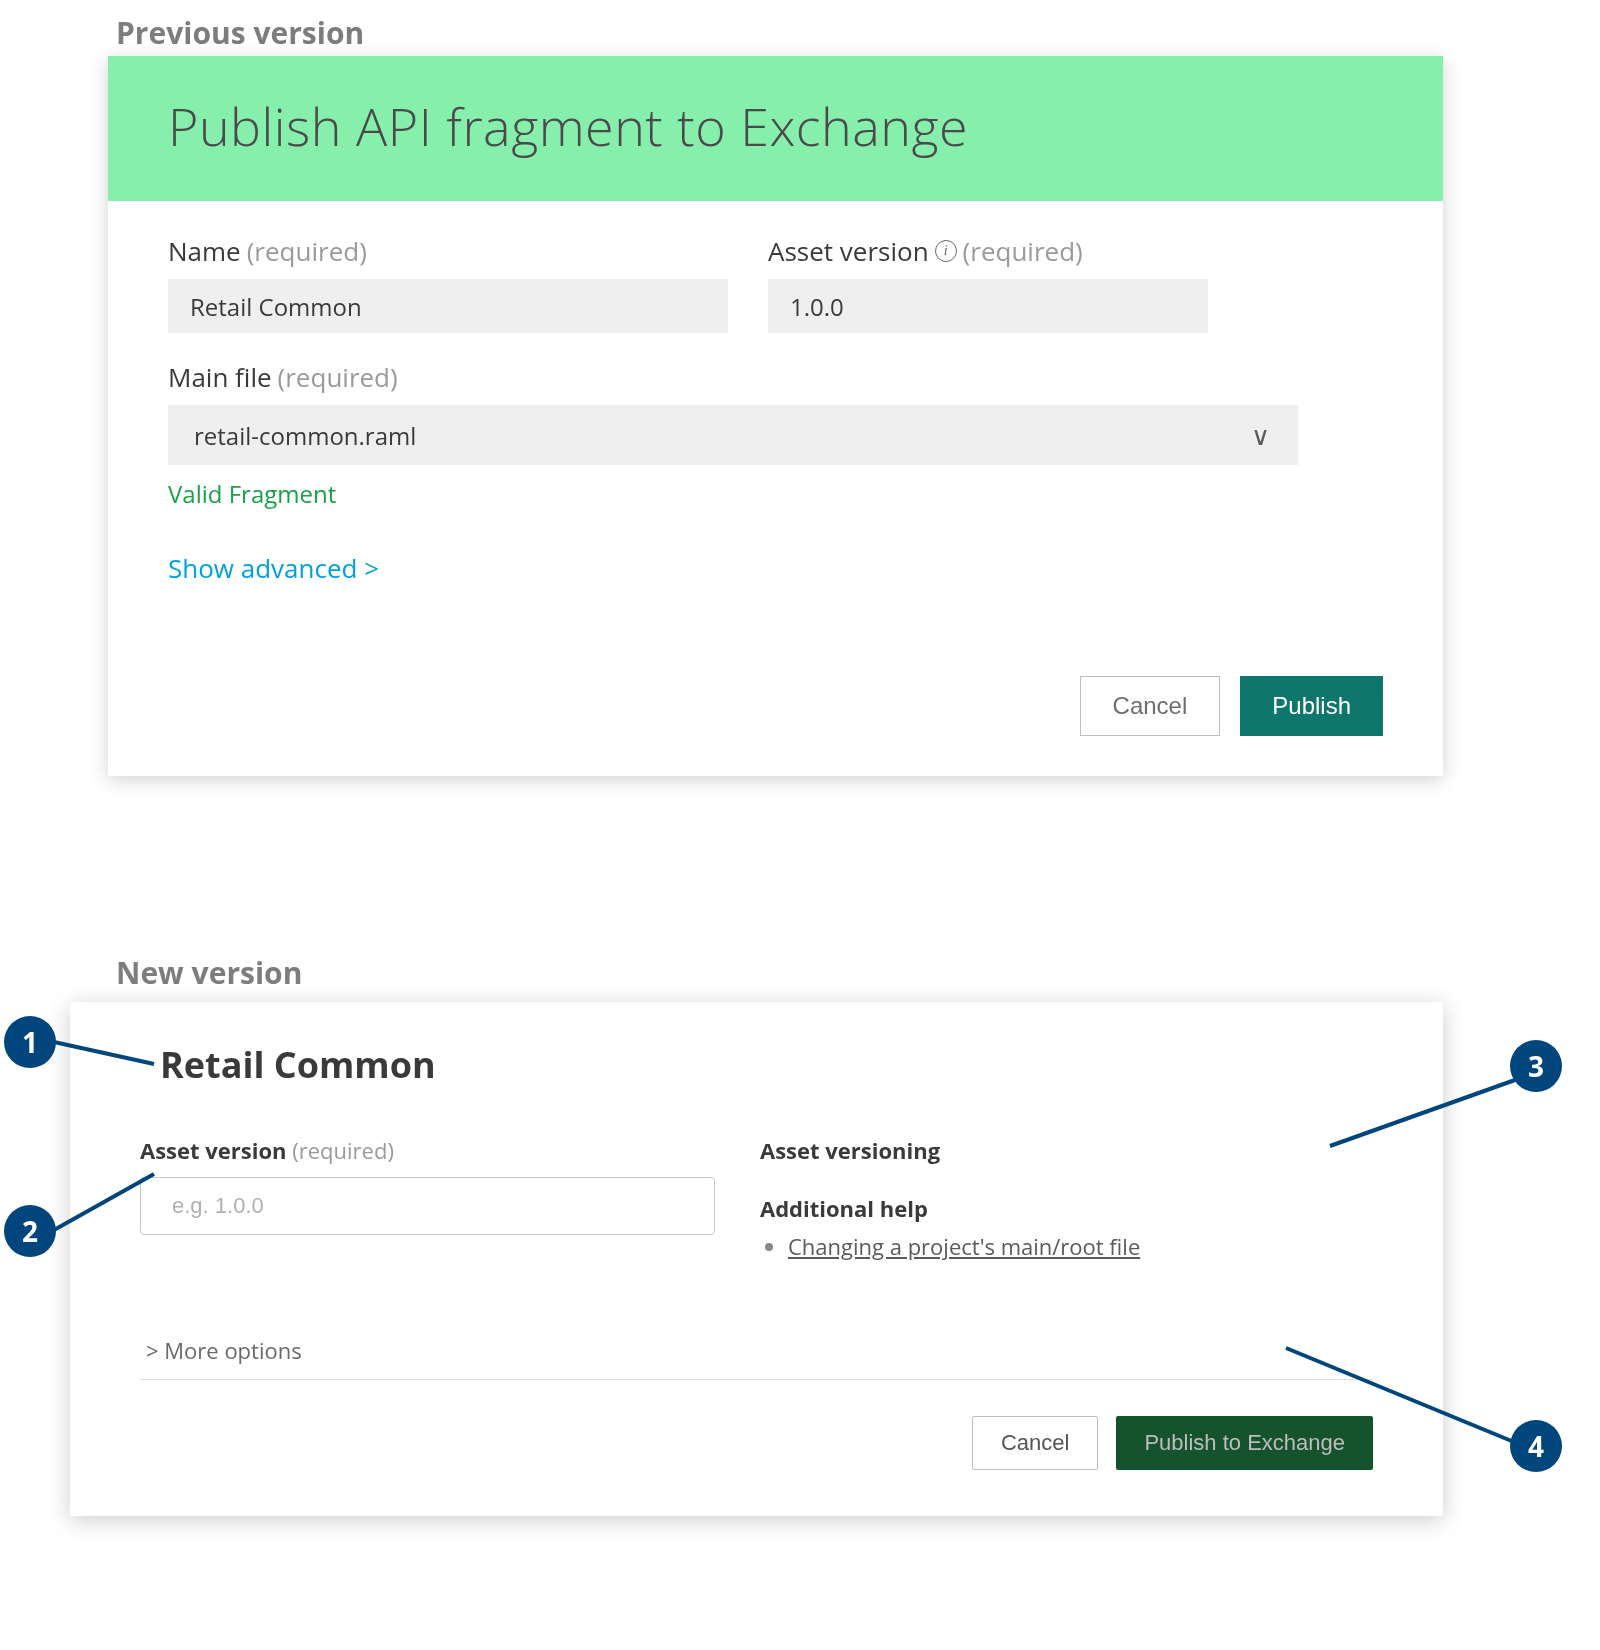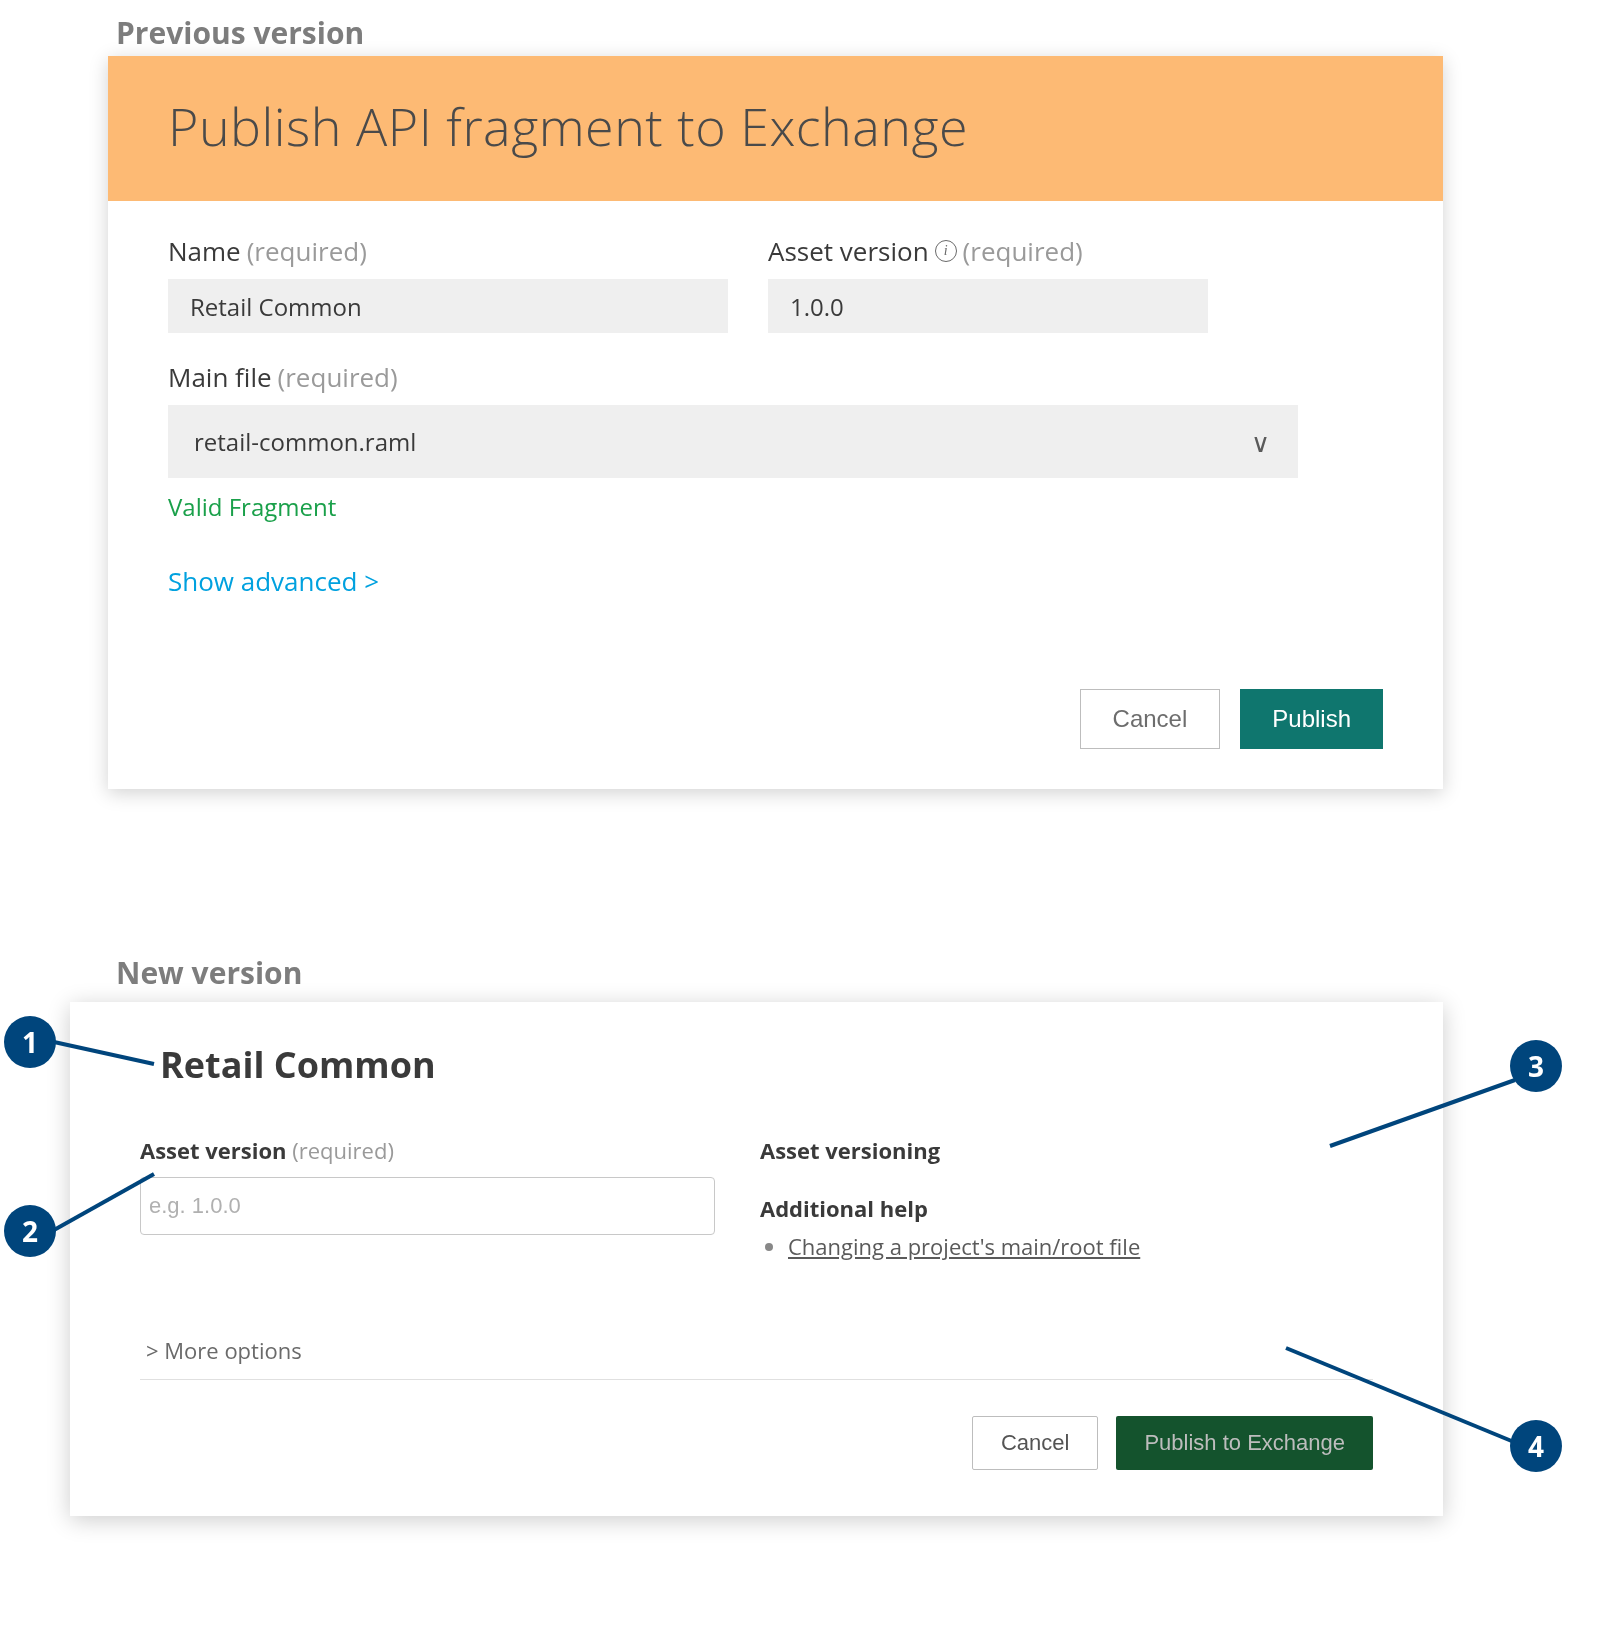--- a/index.html
+++ b/index.html
@@ -26,21 +26,21 @@
   }
   .prev-card {
     position: absolute;
     left: 108px;
     top: 56px;
     width: 1335px;
     background: #ffffff;
     box-shadow: 0 4px 18px rgba(0,0,0,0.18);
   }
   .prev-header {
-    background: #fdba74;
+    background: #86efac;
     padding: 34px 60px 40px;
   }
   .prev-title {
     font-size: 52px;
     font-weight: 300;
     color: #4a4a4a;
     letter-spacing: 0.5px;
   }
   .prev-body {
     padding: 32px 60px 40px;
@@ -82,21 +82,21 @@
     height: 54px;
     display: flex;
     align-items: center;
     padding: 0 22px;
     font-size: 24px;
     color: #3a3a3a;
   }
   .mainfile-block { margin-top: 26px; }
   .dropdown-box {
     background: #efefef;
-    height: 73px;
+    height: 60px;
     display: flex;
     align-items: center;
     justify-content: space-between;
     padding: 0 28px 0 26px;
     font-size: 24px;
     width: 1130px;
   }
   .chevron {
     font-size: 26px;
     color: #5a5a5a;
@@ -174,21 +174,21 @@
   .nv-field-label .req {
     color: #9a9a9a;
     font-weight: 400;
   }
   .nv-input {
     margin-top: 12px;
     width: 575px;
     height: 58px;
     border: 1px solid #c8c8c8;
     border-radius: 4px;
-    padding: 0 8px;
+    padding: 0 31px;
     font-size: 22px;
     color: #3a3a3a;
   }
   .nv-input::placeholder { color: #b0b0b0; }
   .nv-h {
     font-size: 22px;
     font-weight: 700;
     color: #3a3a3a;
     margin-bottom: 8px;
   }

